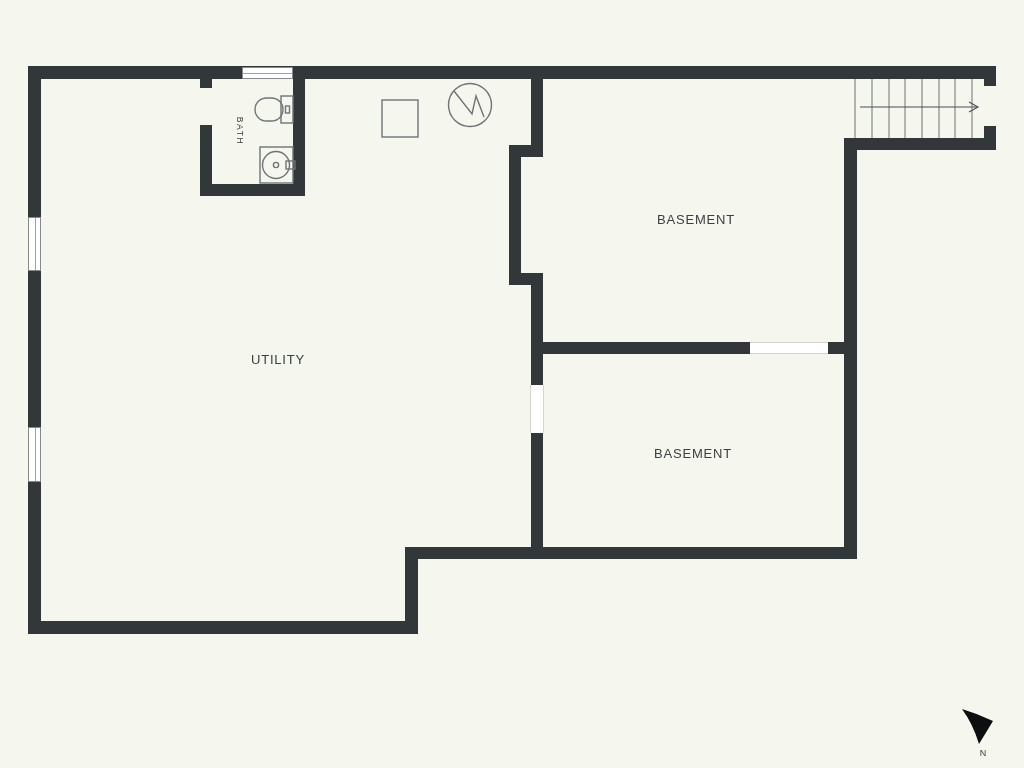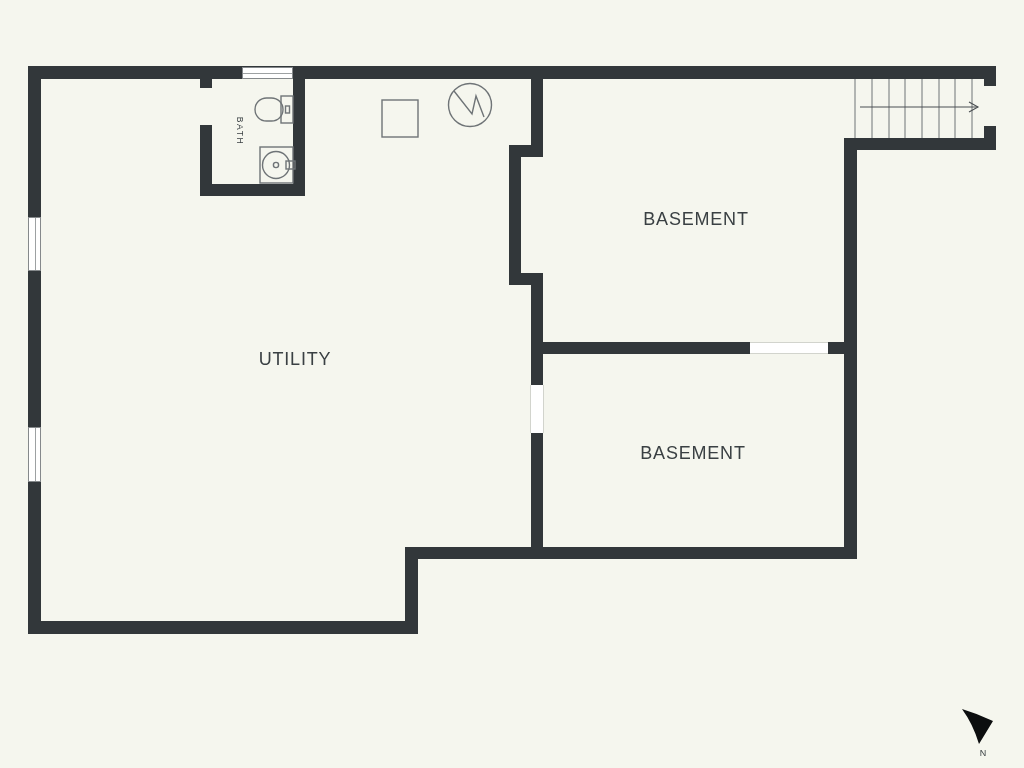--- a/index.html
+++ b/index.html
@@ -25,21 +25,21 @@
     background:#9da1a2;
   }
 
   .door { position:absolute; background: var(--color-window, #ffffff); z-index:3; box-sizing:border-box; }
   .door.v { border-left:1px solid #d2d4cd; border-right:1px solid #d2d4cd; }
   .door.h { border-top:1px solid #d2d4cd; border-bottom:1px solid #d2d4cd; }
 
   .room-label {
     position:absolute; transform:translate(-50%,-50%);
     color: var(--color-label, #3a4043);
-    font-size:18px; letter-spacing:0.8px; white-space:nowrap; z-index:4;
+    font-size:13px; letter-spacing:0.8px; white-space:nowrap; z-index:4;
   }
   .room-label.small {
     font-size:8.5px; letter-spacing:1.6px;
     transform:translate(-50%,-50%) rotate(90deg);
   }
 
   svg.overlay { position:absolute; left:0; top:0; z-index:2; }
   .ol { stroke: var(--color-outline, #6f7477); fill:none; stroke-width:1.4px; }
   .thin { stroke: var(--color-outline, #6f7477); fill:none; stroke-width:1px; }
   .arrowline { stroke:#4a4f52; fill:none; stroke-width:1.1px; }
@@ -124,18 +124,18 @@
       <circle class="ol" cx="470" cy="105" r="21.5"></circle>
       <polyline class="ol" points="454,91 472,114 476,96 484,117"></polyline>
     </g>
 
     <g>
       <path class="compass-shape" d="M 962,709 Q 973,724 979,744 L 993,721 Q 977,713.5 962,709 Z"></path>
       <text class="compass-n" x="983" y="756" text-anchor="middle">N</text>
     </g>
   </svg>
 
-  <div class="room-label" style="left:295px; top:359px;">UTILITY</div>
+  <div class="room-label" style="left:278px; top:359px;">UTILITY</div>
   <div class="room-label" style="left:696px; top:219px;">BASEMENT</div>
   <div class="room-label" style="left:693px; top:453px;">BASEMENT</div>
   <div class="room-label small" style="left:240px; top:131px;">BATH</div>
 
 </div>
 
 </body></html>

